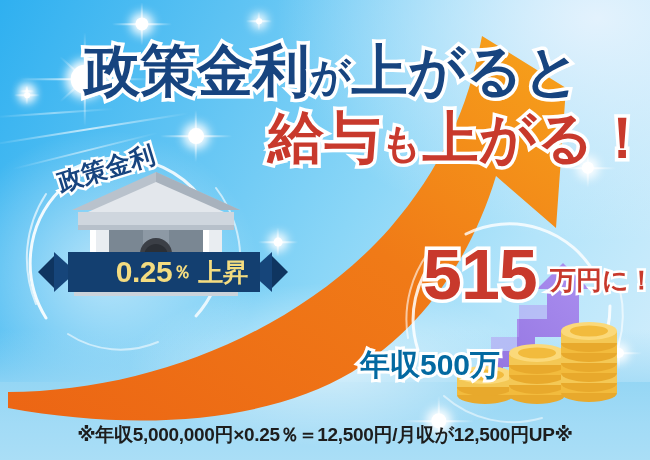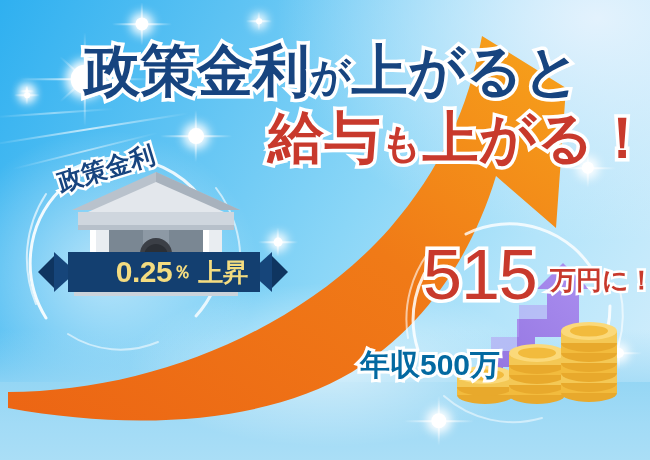--- a/index.html
+++ b/index.html
@@ -104,21 +104,21 @@
 
   
   .income{position:absolute;left:398px;top:218px;width:252px;height:120px;}
   .inc-nenshu{
     position:absolute;left:50px;top:0;
     font-size:23px;font-weight:bold;color:#c8392c;
     -webkit-text-stroke:5px #ffffff;paint-order:stroke fill;white-space:nowrap;
   }
   .inc-num{
     position:absolute;left:25px;top:22px;
-    font-size:70px;font-weight:normal;color:#c8392c;line-height:1;
+    font-size:70px;font-weight:bold;color:#c8392c;line-height:1;
     -webkit-text-stroke:7px #ffffff;paint-order:stroke fill;letter-spacing:-1px;
   }
   .inc-unit{
     position:absolute;left:152px;top:45px;
     font-size:26px;font-weight:bold;color:#c8392c;
     -webkit-text-stroke:5px #ffffff;paint-order:stroke fill;white-space:nowrap;
   }
   .inc-base{
     position:absolute;left:360px;top:345px;
     font-size:30px;font-weight:bold;color:#0369a1;
@@ -350,14 +350,15 @@
       <ellipse cx="134" cy="76" rx="19" ry="5.5" fill="#f2bb3d"></ellipse>
     </g>
   </svg>
 
   <div class="income">
     <div class="inc-num">515</div>
     <div class="inc-unit">万円に！</div>
   </div>
   <div class="inc-base">年収500万</div>
 
+  <div class="caption">※年収5,000,000円×0.25％＝12,500円/月収が12,500円UP※</div>
 
 </div>
 
 </body></html>

